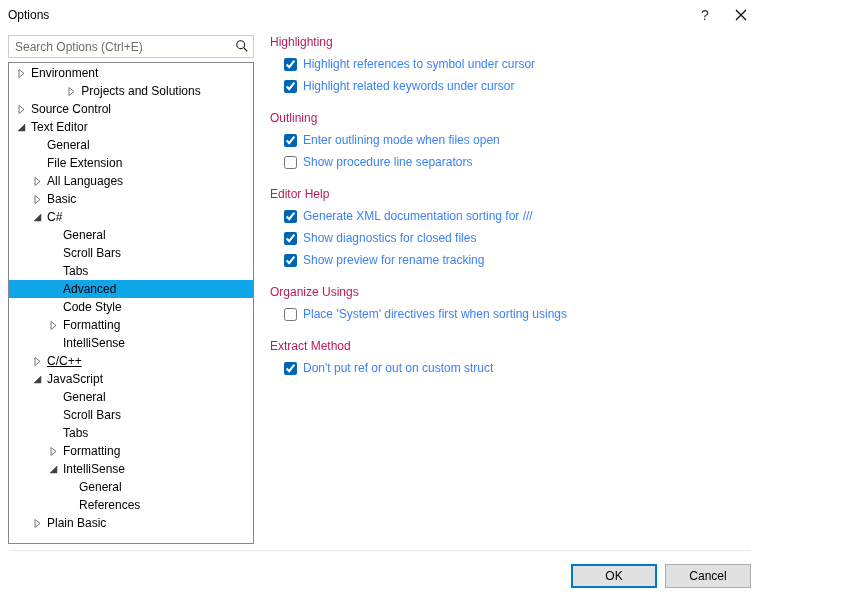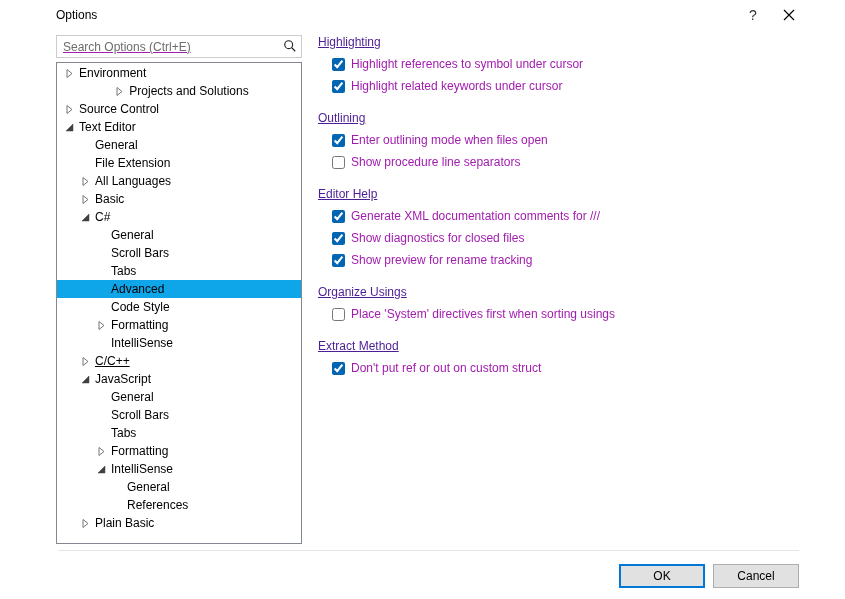--- a/index.html
+++ b/index.html
@@ -1,47 +1,47 @@
 <!DOCTYPE html>
 <html><head>
 <meta charset="utf-8">
 <style>
   * { box-sizing: border-box; font-family: "Segoe UI", Tahoma, sans-serif; font-size: 12px; }
   html, body { margin: 0; padding: 0; background: #fff; }
-  .window { width: 761px; height: 599px; background: #fff; position: relative; display: flex; flex-direction: column; border-top: 1px solid #fff; margin-left: 48px; }
+  .window { width: 761px; height: 599px; background: #fff; position: relative; display: flex; flex-direction: column; border-top: 1px solid #fff; }
   .titlebar { height: 28px; display: flex; align-items: center; padding: 0 2px 0 8px; }
   .title { flex: 1; color: #000; }
   .winbtn { width: 36px; height: 22px; display: flex; align-items: center; justify-content: center; color: #333; }
   .winbtn svg { width: 12px; height: 12px; }
   .body { flex: 1; display: flex; padding: 6px 10px 0 8px; gap: 16px; overflow: hidden; }
   .left { width: 246px; display: flex; flex-direction: column; }
   .searchwrap { position: relative; border: 1px solid #ccc; height: 23px; display: flex; align-items: center; margin-bottom: 4px; }
-  .searchwrap input { border: none; outline: none; flex: 1; padding: 0 22px 0 6px; height: 100%; background: transparent; color: #a21caf; text-decoration: underline; }
+  .searchwrap input { border: none; outline: none; flex: 1; padding: 0 22px 0 6px; height: 100%; background: transparent; color: #a21caf; }
   .searchwrap input::placeholder { color: #6d6d6d; }
   .searchicon { position: absolute; right: 4px; top: 3px; width: 14px; height: 14px; color: #333; }
   .treewrap { flex: 1; border: 1px solid #828790; position: relative; overflow: hidden; }
   .tree { position: absolute; inset: 0; overflow-y: scroll; padding: 1px 0; }
   .row { display: flex; align-items: center; height: 18px; line-height: 18px; white-space: nowrap; cursor: default; }
   .row .arrow { width: 12px; height: 12px; display: inline-flex; align-items: center; justify-content: center; margin-right: 2px; flex-shrink: 0; }
   .row .spacer { width: 14px; display: inline-block; flex-shrink: 0; }
   .row .label { padding: 0 2px; }
   .row.selected { background: #0ea5e9; }
   .row.selected .label { }
   .arrow svg { width: 9px; height: 9px; }
   .tree::-webkit-scrollbar { width: 17px; }
   .tree::-webkit-scrollbar-track { background: #f0f0f0; }
   .tree::-webkit-scrollbar-thumb { background: #cdcdcd; border: 1px solid #f0f0f0; }
   .tree::-webkit-scrollbar-button { display: block; height: 17px; background: #f0f0f0; }
 
   .right { flex: 1; padding-top: 0; }
   .group { margin-bottom: 14px; }
-  .group-title { color: #4c1d95; margin-bottom: 4px; text-decoration: underline; }
+  .group-title { color: #be185d; margin-bottom: 4px; }
   .opt { display: flex; align-items: center; height: 22px; margin-left: 14px; }
   .opt input[type=checkbox] { width: 13px; height: 13px; margin: 0 6px 0 0; accent-color: #0065b3; }
-  .opt label { color: #a21caf; }
+  .opt label { color: #3b82f6; }
 
   .footer { height: 48px; display: flex; align-items: center; justify-content: flex-end; gap: 8px; padding: 0 10px; border-top: 1px solid transparent; }
   .btn { width: 86px; height: 24px; border: 1px solid #adadad; background: #e1e1e1; color: #000; display: flex; align-items: center; justify-content: center; cursor: default; }
   .btn.primary { border: 2px solid #0078d7; background: #e1e1e1; }
   .footer-sep { border-top: 1px solid #e5e5e5; margin: 6px 10px 0 10px; }
 </style>
 </head>
 <body>
 
 <div class="window">
@@ -248,21 +248,21 @@
           </div>
           <div class="opt">
             <input type="checkbox" id="cb-1-1" style="">
             <label for="cb-1-1">Show procedure line separators</label>
           </div>
         </div>
         <div class="group">
           <div class="group-title">Editor Help</div>
           <div class="opt">
             <input type="checkbox" id="cb-2-0" checked="" style="">
-            <label for="cb-2-0">Generate XML documentation comments for ///</label>
+            <label for="cb-2-0">Generate XML documentation sorting for ///</label>
           </div>
           <div class="opt">
             <input type="checkbox" id="cb-2-1" checked="" style="">
             <label for="cb-2-1">Show diagnostics for closed files</label>
           </div>
           <div class="opt">
             <input type="checkbox" id="cb-2-2" checked="" style="">
             <label for="cb-2-2">Show preview for rename tracking</label>
           </div>
         </div>

